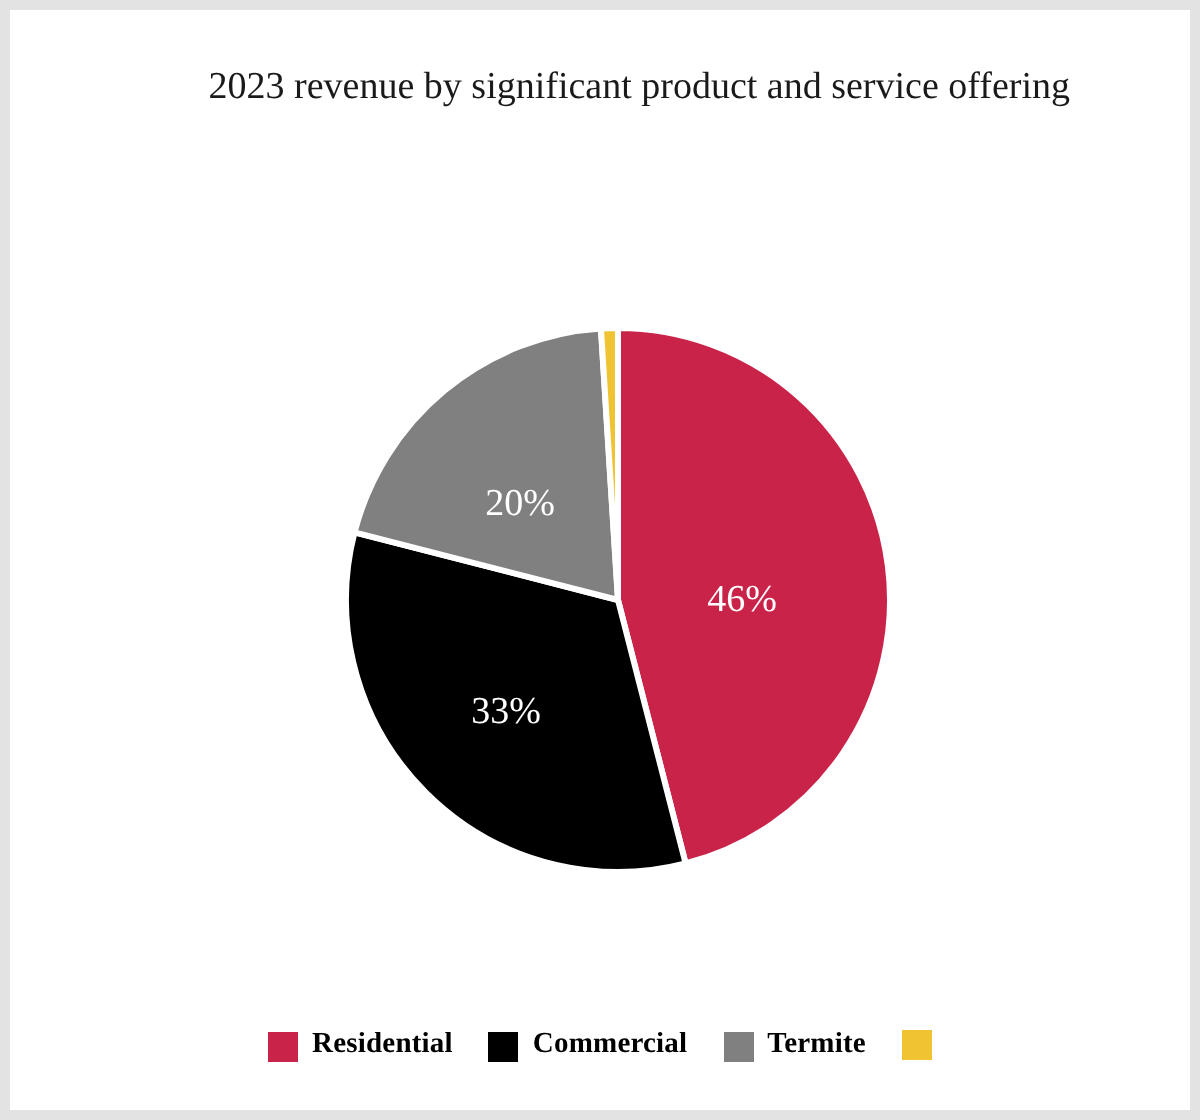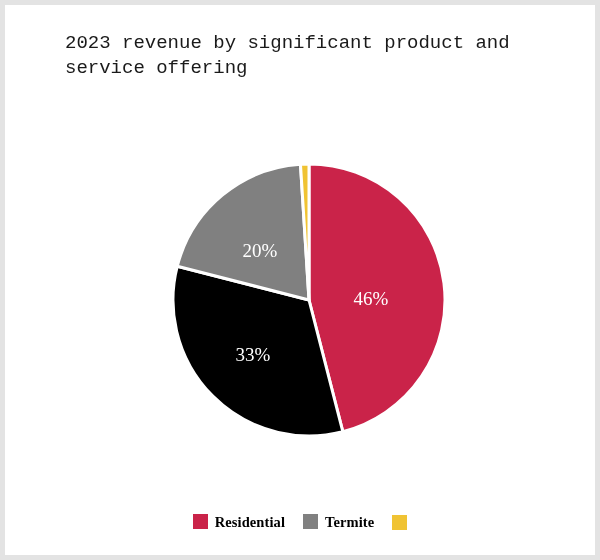--- a/index.html
+++ b/index.html
@@ -27,22 +27,22 @@
     left: 0;
     top: 0;
     width: 590px;
     height: 550px;
   }
   #chart-title {
     position: absolute;
     left: 60px;
     top: 26px;
     width: 470px;
-    text-align: left;
-    font-family: Liberation Mono, monospace;
+    text-align: right;
+    font-family: Liberation Serif, serif;
     font-size: 19px;
     line-height: 25px;
     color: #1a1a1a;
     font-weight: normal;
     white-space: pre-line;
   }
   #pie-wrap {
     position: absolute;
     left: 0px;
     top: 0px;
@@ -67,21 +67,21 @@
     height: 34px;
     display: flex;
     flex-direction: row;
     align-items: center;
     justify-content: center;
     gap: 18px;
   }
   .legend-item {
     display: flex;
     flex-direction: row;
-    align-items: flex-start;
+    align-items: flex-end;
     gap: 7px;
   }
   .legend-swatch {
     width: 15px;
     height: 15px;
     display: block;
     flex: 0 0 auto;
   }
   .legend-label {
     font-family: "Liberation Serif", "DejaVu Serif", serif;
@@ -116,20 +116,24 @@
           </g>
       </svg>
     </div>
 
     <div id="legend">
         <div class="legend-item">
           <span class="legend-swatch" style="background: rgb(202, 35, 73);"></span>
           <span class="legend-label">Residential</span>
         </div>
         <div class="legend-item">
+          <span class="legend-swatch" style="background: rgb(0, 0, 0);"></span>
+          <span class="legend-label">Commercial</span>
+        </div>
+        <div class="legend-item">
           <span class="legend-swatch" style="background: rgb(128, 128, 128);"></span>
           <span class="legend-label">Termite</span>
         </div>
         <div class="legend-item">
           <span class="legend-swatch" style="background: rgb(240, 195, 51);"></span>
         </div>
       </div>
 
   </div>
 </div>

